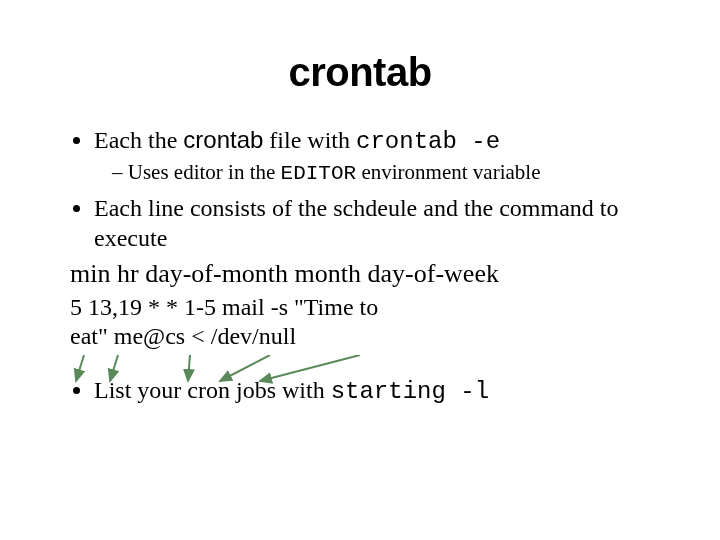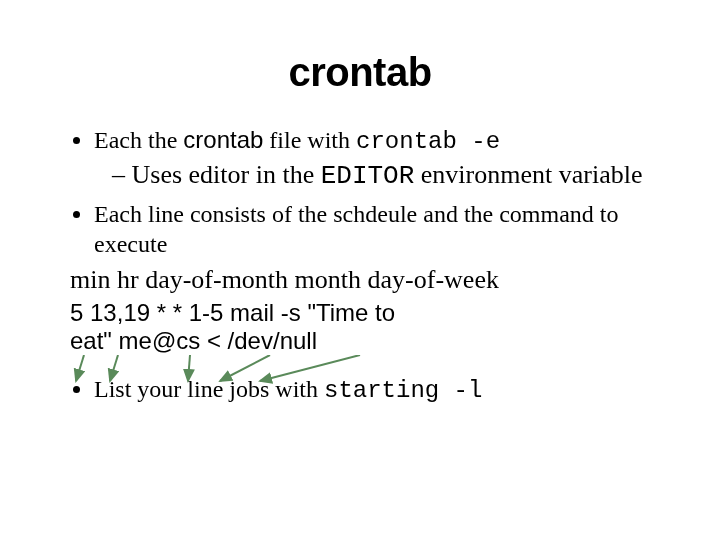--- a/index.html
+++ b/index.html
@@ -31,44 +31,44 @@
     font-size: 24px;
     line-height: 1.25;
   }
   ul.lvl1 > li {
     margin-bottom: 6px;
   }
   ul.lvl2 {
     list-style: none;
     margin: 2px 0 6px 0;
     padding-left: 18px;
-    font-size: 26px;
+    font-size: 21px;
   }
   ul.lvl2 > li::before {
     content: "– ";
   }
   .sans {
     font-family: Arial, Helvetica, sans-serif;
   }
   .mono {
     font-family: Liberation Mono, monospace;
   }
   .fieldline {
     font-size: 26px;
     margin: 4px 0 0 0;
     padding-left: 0;
     position: relative;
   }
   .fieldline span {
     display: inline-block;
   }
   .codeblock {
-    font-family: Liberation Sans, sans-serif;
+    font-family: Liberation Serif, serif;
     font-size: 24px;
-    margin: 4px 0 18px 0;
+    margin: 4px 0 24px 0;
     line-height: 1.2;
     white-space: pre-wrap;
     padding-left: 0;
   }
   .arrows {
     position: absolute;
     left: 70px;
     top: 355px;
     pointer-events: none;
   }
@@ -106,21 +106,21 @@
     <span>day-of-month</span>
     <span>month</span>
     <span>day-of-week</span>
   </div>
 
   <div class="codeblock"><span>5 13,19 * * 1-5 mail -s "Time to</span>
 <span>eat" me@cs &lt; /dev/null</span></div>
 
   <ul class="lvl1">
     <li>
-      <span>List your line jobs with </span><span class="mono">starting -l</span>
+      <span>List your cron jobs with </span><span class="mono">starting -l</span>
     </li>
   </ul>
 </div>
 
 <svg class="arrows" width="400" height="60">
   <defs>
     <marker id="ah" markerWidth="8" markerHeight="8" refX="6" refY="3" orient="auto">
       <polygon points="0 0, 7 3, 0 6"></polygon>
     </marker>
   </defs>

